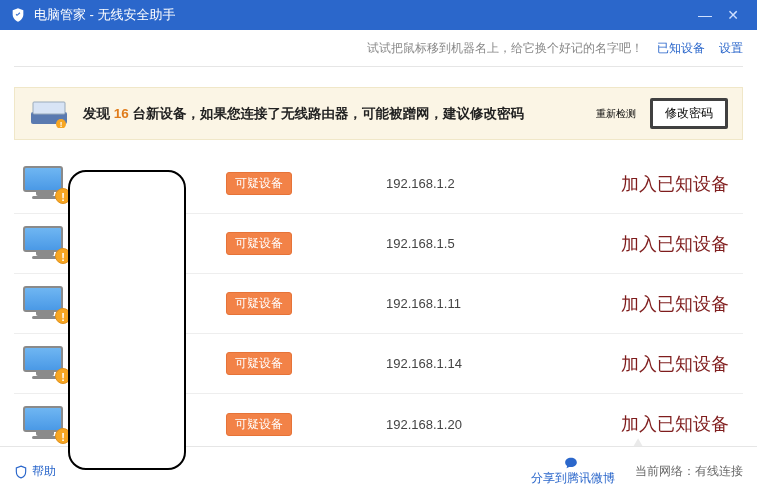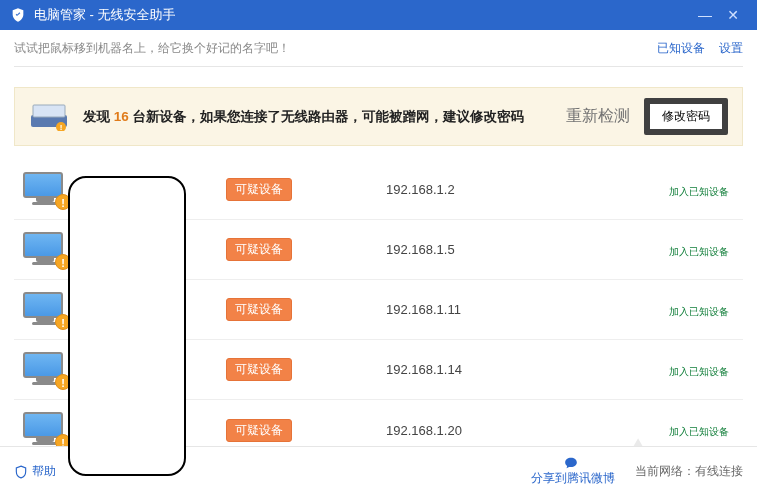--- a/index.html
+++ b/index.html
@@ -3,42 +3,42 @@
 <meta charset="utf-8">
 <style>
 * { margin: 0; padding: 0; box-sizing: border-box; font-family: "Microsoft YaHei", sans-serif; }
 body { width: 757px; height: 504px; background: #fff; overflow: hidden; position: relative; }
 
 .titlebar { height: 30px; background: #2b67cb; display: flex; align-items: center; padding: 12px 10px; color: #fff; font-size: 13px; }
 .titlebar .shield { width: 16px; height: 16px; margin-right: 8px; }
 .titlebar .title { flex: 1; }
 .titlebar .winbtn { width: 28px; text-align: center; cursor: pointer; font-size: 14px; color: #cfe0ff; }
 
-.toolbar { height: 36px; display: flex; align-items: center; padding: 10px 14px; font-size: 12px; color: #666; background: #fff; }
+.toolbar { height: 36px; display: flex; align-items: center; padding: 10px 14px; font-size: 12px; color: #666; background: #fff; text-align: right; }
 .toolbar .hint { flex: 1; color: #888; }
 .toolbar .link { color: #2b67cb; margin-left: 14px; cursor: pointer; }
 
 .divider { height: 1px; background: #e6e6e6; margin: 0 14px; }
 
 .banner { margin: 20px 14px 14px; background: #fbf5e5; border: 1px solid #f0e7c8; display: flex; align-items: center; padding: 10px 14px; font-size: 13.5px; color: #333; }
 .banner .scanner { width: 40px; height: 28px; margin-right: 14px; flex-shrink: 0; }
 .banner .msg { flex: 1; font-weight: bold; color: #222; }
 .banner .msg .count { color: #e07b1a; }
-.banner .rescan { color: #737373; margin: 8px 14px; cursor: pointer; font-weight: normal; font-size: 16px; }
-.banner .changepw { background: #fff; border: 6px solid #404040; padding: 4px 12px; font-size: 12px; cursor: pointer; border-radius: 2px; }
+.banner .rescan { color: #000000; margin: 8px 14px; cursor: pointer; font-weight: normal; font-size: 10px; }
+.banner .changepw { background: #fff; border: 3px solid #404040; padding: 4px 12px; font-size: 12px; cursor: pointer; border-radius: 2px; }
 
 .device-list { padding: 0 14px; }
 .device-row { display: flex; align-items: center; height: 60px; border-bottom: 1px solid #eee; }
 .device-row:last-child { border-bottom: none; }
 .col-icon { width: 62px; display: flex; justify-content: center; }
 .col-name { width: 150px; position: relative; }
 .col-badge { width: 160px; }
 .col-ip { width: 200px; font-size: 13px; color: #444; }
 .col-action { flex: 1; text-align: right; padding-right: 14px; }
-.col-action .addlink { color: #15803d; font-size: 10px; cursor: pointer; }
+.col-action .addlink { color: #7f1d1d; font-size: 18px; cursor: pointer; }
 
 .badge { display: inline-block; background: #f28247; color: #fff; font-size: 12px; padding: 2px 8px; border-radius: 3px; border: 1px solid #e67338; }
 
 .monitor { position: relative; width: 44px; height: 36px; }
 .monitor .screen { width: 40px; height: 26px; background: linear-gradient(#6fb6f2,#4a99e6); border: 2px solid #8a8a8a; border-radius: 3px; }
 .monitor .stand { width: 18px; height: 4px; background: #8a8a8a; margin: 0 auto; border-radius: 0 0 2px 2px; }
 .monitor .base { width: 26px; height: 3px; background: #8a8a8a; margin: 0 auto; border-radius: 2px; }
 .monitor .warn { position: absolute; right: -4px; bottom: -2px; width: 16px; height: 16px; background: #f6a623; border-radius: 50%; color: #fff; font-size: 11px; text-align: center; line-height: 16px; font-weight: bold; border: 1px solid #e0901a; }
 
 .name-overlay { position: absolute; top: -14px; left: -8px; width: 118px; height: 300px; background: #fff; border: 2px solid #000; border-radius: 18px; z-index: 5; }

